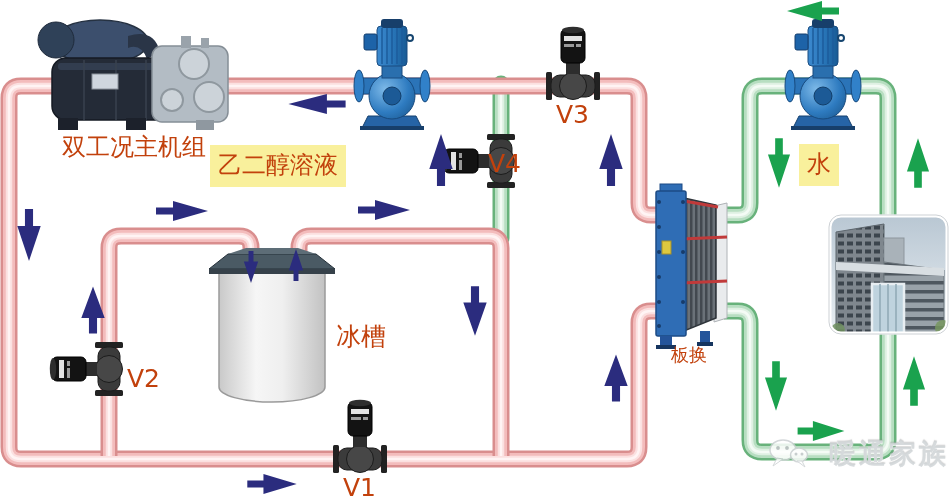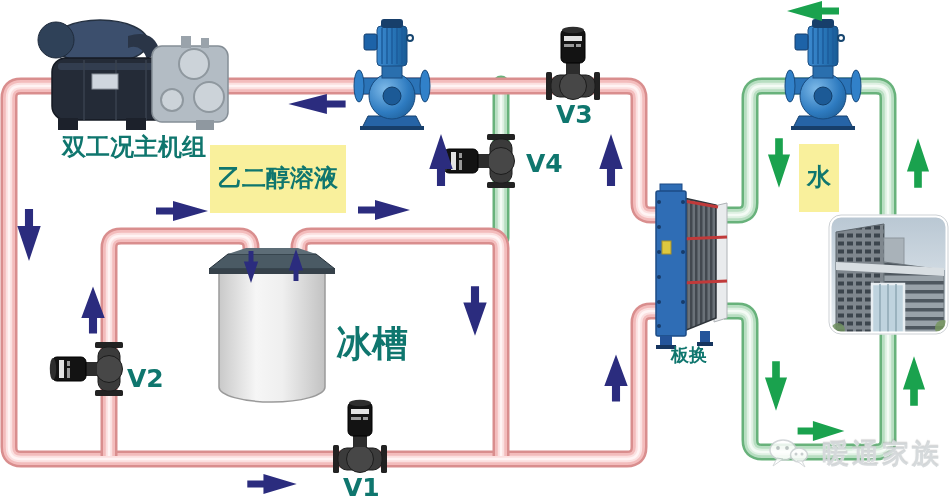--- a/index.html
+++ b/index.html
@@ -16,23 +16,23 @@
   .gm{stroke:var(--glycol-mid,#f3bcbc);stroke-width:12;}
   .gl{stroke:var(--glycol-light,#fbe0e0);stroke-width:6.5;}
   .gh{stroke:var(--glycol-hi,#fff4f4);stroke-width:2.5;}
   .we{stroke:var(--water-edge,#68b27b);stroke-width:17;}
   .wm2{stroke:var(--water-mid,#b7dec1);stroke-width:12;}
   .wl{stroke:var(--water-light,#def0e2);stroke-width:6.5;}
   .wh{stroke:var(--water-hi,#f4fbf5);stroke-width:2.5;}
   .rc{stroke-linecap:round;}
   .a-navy{fill:var(--navy,#2b2c7e);}
   .a-green{fill:var(--green,#1aa24e);}
-  .lbl{position:absolute;color:#0f766e;font-size:25px;line-height:1.15;white-space:nowrap;font-weight:bold;}
-  .tag{background:var(--label-bg,#f9f09c);padding:20px 8px;}
-  .wmk{position:absolute;left:768px;top:436px;display:flex;align-items:center;gap:12px;
+  .lbl{position:absolute;color:#c2410c;font-size:25px;line-height:1.15;white-space:nowrap;}
+  .tag{background:var(--label-bg,#f9f09c);padding:7px 8px;}
+  .wmk{position:absolute;left:768px;top:436px;display:flex;align-items:center;gap:19px;
        color:rgba(205,210,213,0.8);font-size:27px;font-weight:bold;letter-spacing:3px;
        text-shadow:0 1px 1px rgba(255,255,255,0.85), 0 -1px 1px rgba(140,140,140,0.35);}
 </style>
 </head>
 <body>
 
 <div class="stage">
 <svg class="base" width="949" height="500" viewBox="0 0 949 500" xmlns="http://www.w3.org/2000/svg">
   <defs>
     <path id="P1" d="M668,215 L651,215 Q639,215 639,203 L639,98 Q639,86 627,86 L21,86 Q9,86 9,98 L9,447 Q9,459 21,459 L627,459 Q639,459 639,447 L639,323 Q639,311 651,311 L668,311"></path>
@@ -234,24 +234,24 @@
     <use href="#arr" class="a-green" transform="translate(918,163) scale(0.85,0.95)"></use>
     <use href="#arr" class="a-green" transform="translate(776,386) rotate(180) scale(0.85,0.95)"></use>
     <use href="#arr" class="a-green" transform="translate(914,381) scale(0.85,0.95)"></use>
     <use href="#arr" class="a-green" transform="translate(821,431) rotate(90) scale(0.77,0.9)"></use>
   </g>
 </svg>
 
 <div class="lbl" style="left:62px;top:134px;font-size:24px">双工况主机组</div>
 <div class="lbl tag" style="left:210px;top:145px;font-size:24px">乙二醇溶液</div>
 <div class="lbl tag" style="left:799px;top:144px;font-size:24px">水</div>
-<div class="lbl" style="left:336px;top:323px;font-size:36px">冰槽</div>
+<div class="lbl" style="left:336px;top:323px;font-size:25px">冰槽</div>
 <div class="lbl" style="left:671px;top:345px;font-size:18px">板换</div>
 <div class="lbl" style="left:556px;top:101px">V3</div>
-<div class="lbl" style="left:526px;top:150px">V4</div>
+<div class="lbl" style="left:488px;top:150px">V4</div>
 <div class="lbl" style="left:127px;top:365px">V2</div>
 <div class="lbl" style="left:343px;top:474px">V1</div>
 
 <div class="wmk">
   <svg width="42" height="34" viewBox="0 0 42 34" style="opacity:.85">
     <ellipse cx="15" cy="13" rx="13" ry="10" fill="#ffffff" stroke="#ccd1d3" stroke-width="1.5"></ellipse>
     <polygon points="9,21 5,29 15,22" fill="#ffffff" stroke="#ccd1d3" stroke-width="1"></polygon>
     <circle cx="10" cy="11" r="1.9" fill="#b9bec0"></circle>
         <circle cx="19" cy="11" r="1.9" fill="#b9bec0"></circle>
     <ellipse cx="31" cy="18" rx="8.5" ry="7" fill="#ffffff" stroke="#ccd1d3" stroke-width="1.5"></ellipse>

